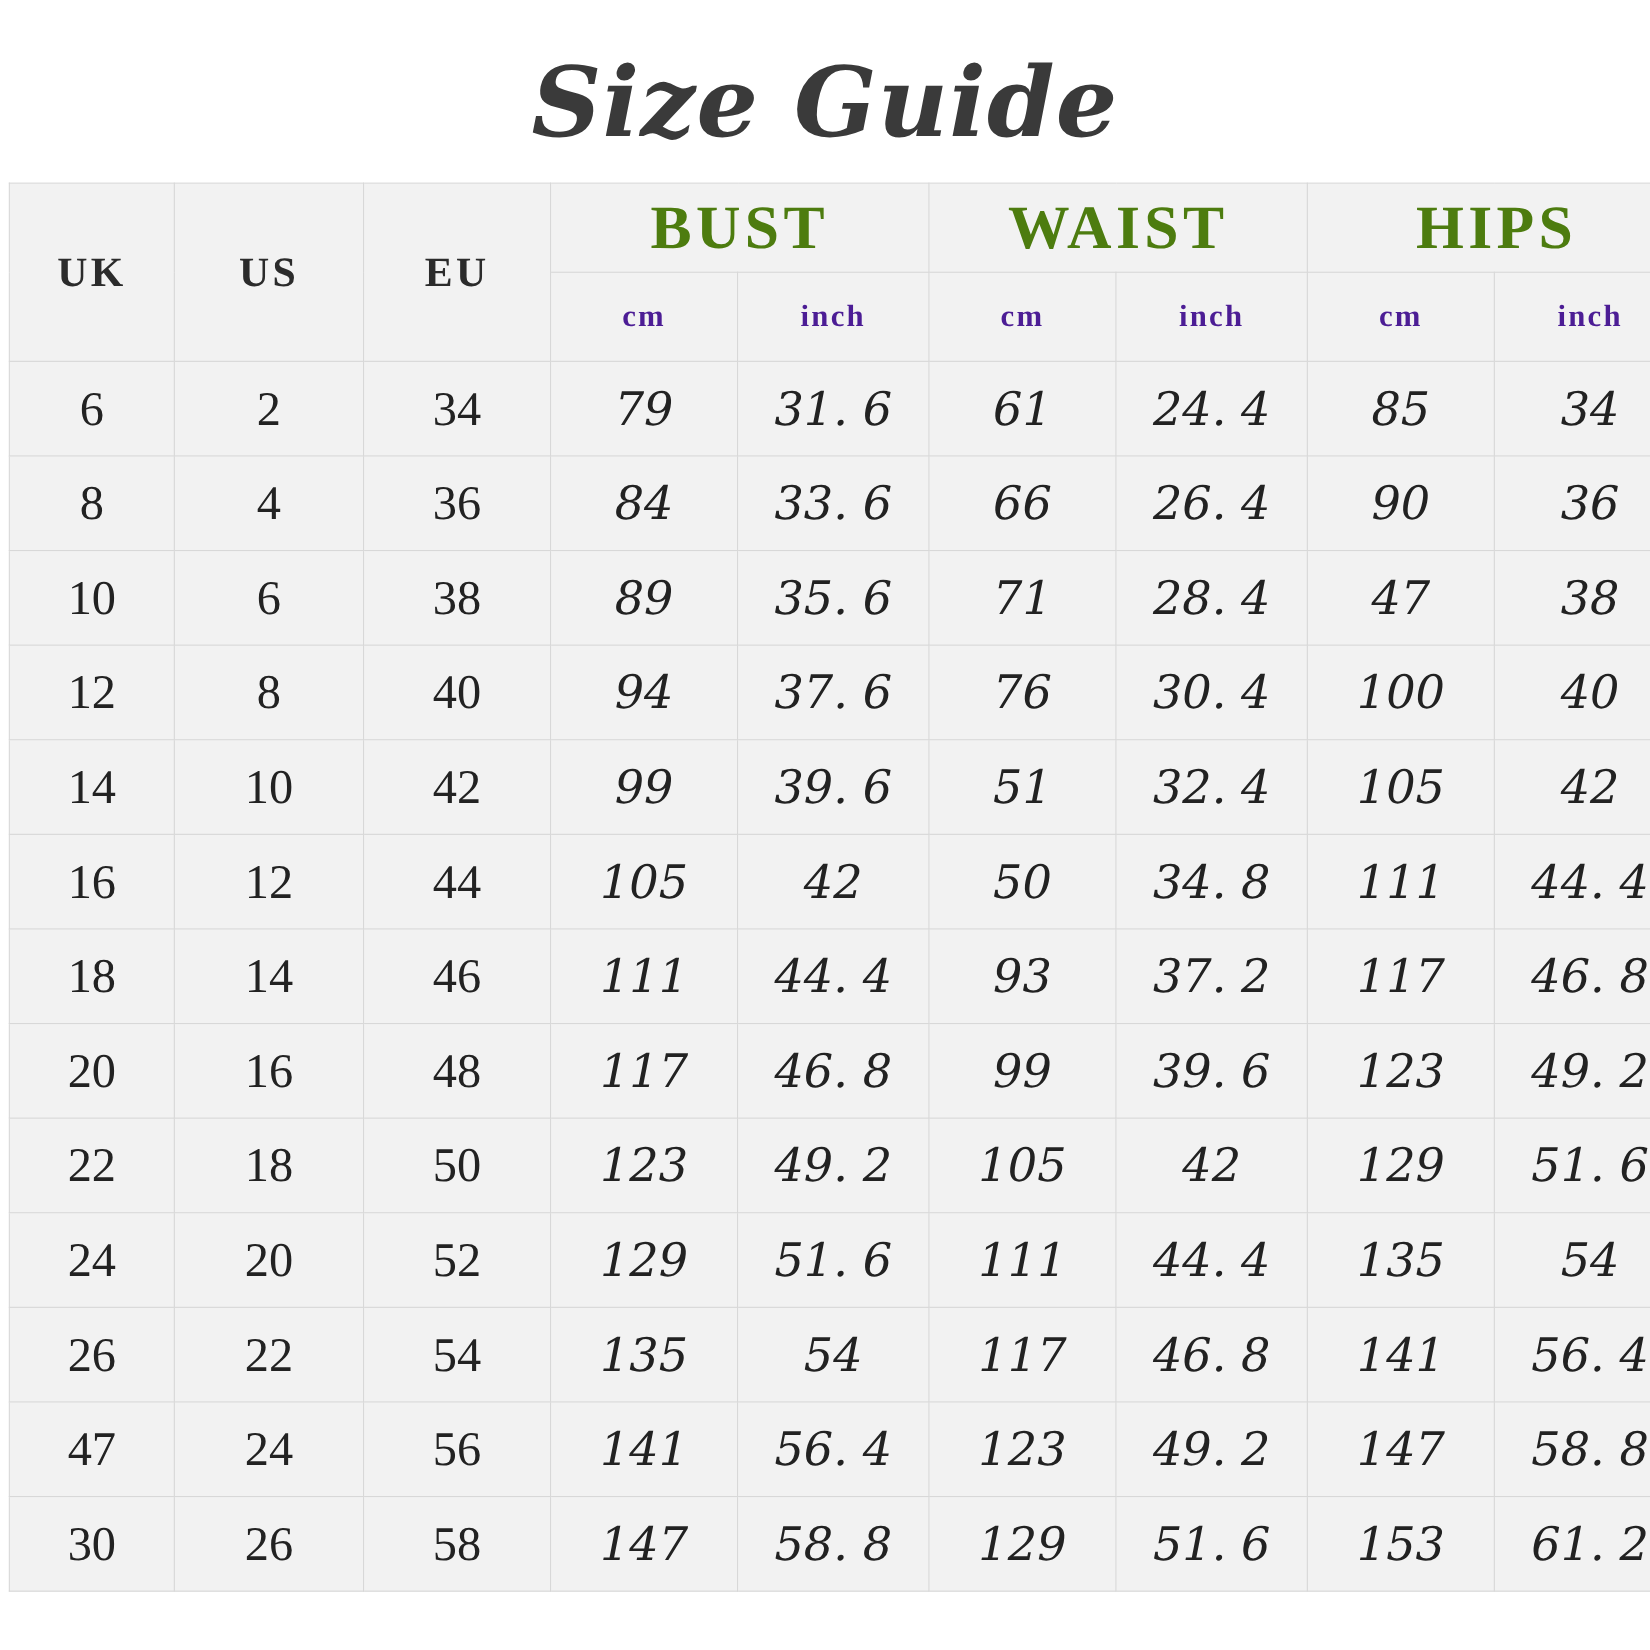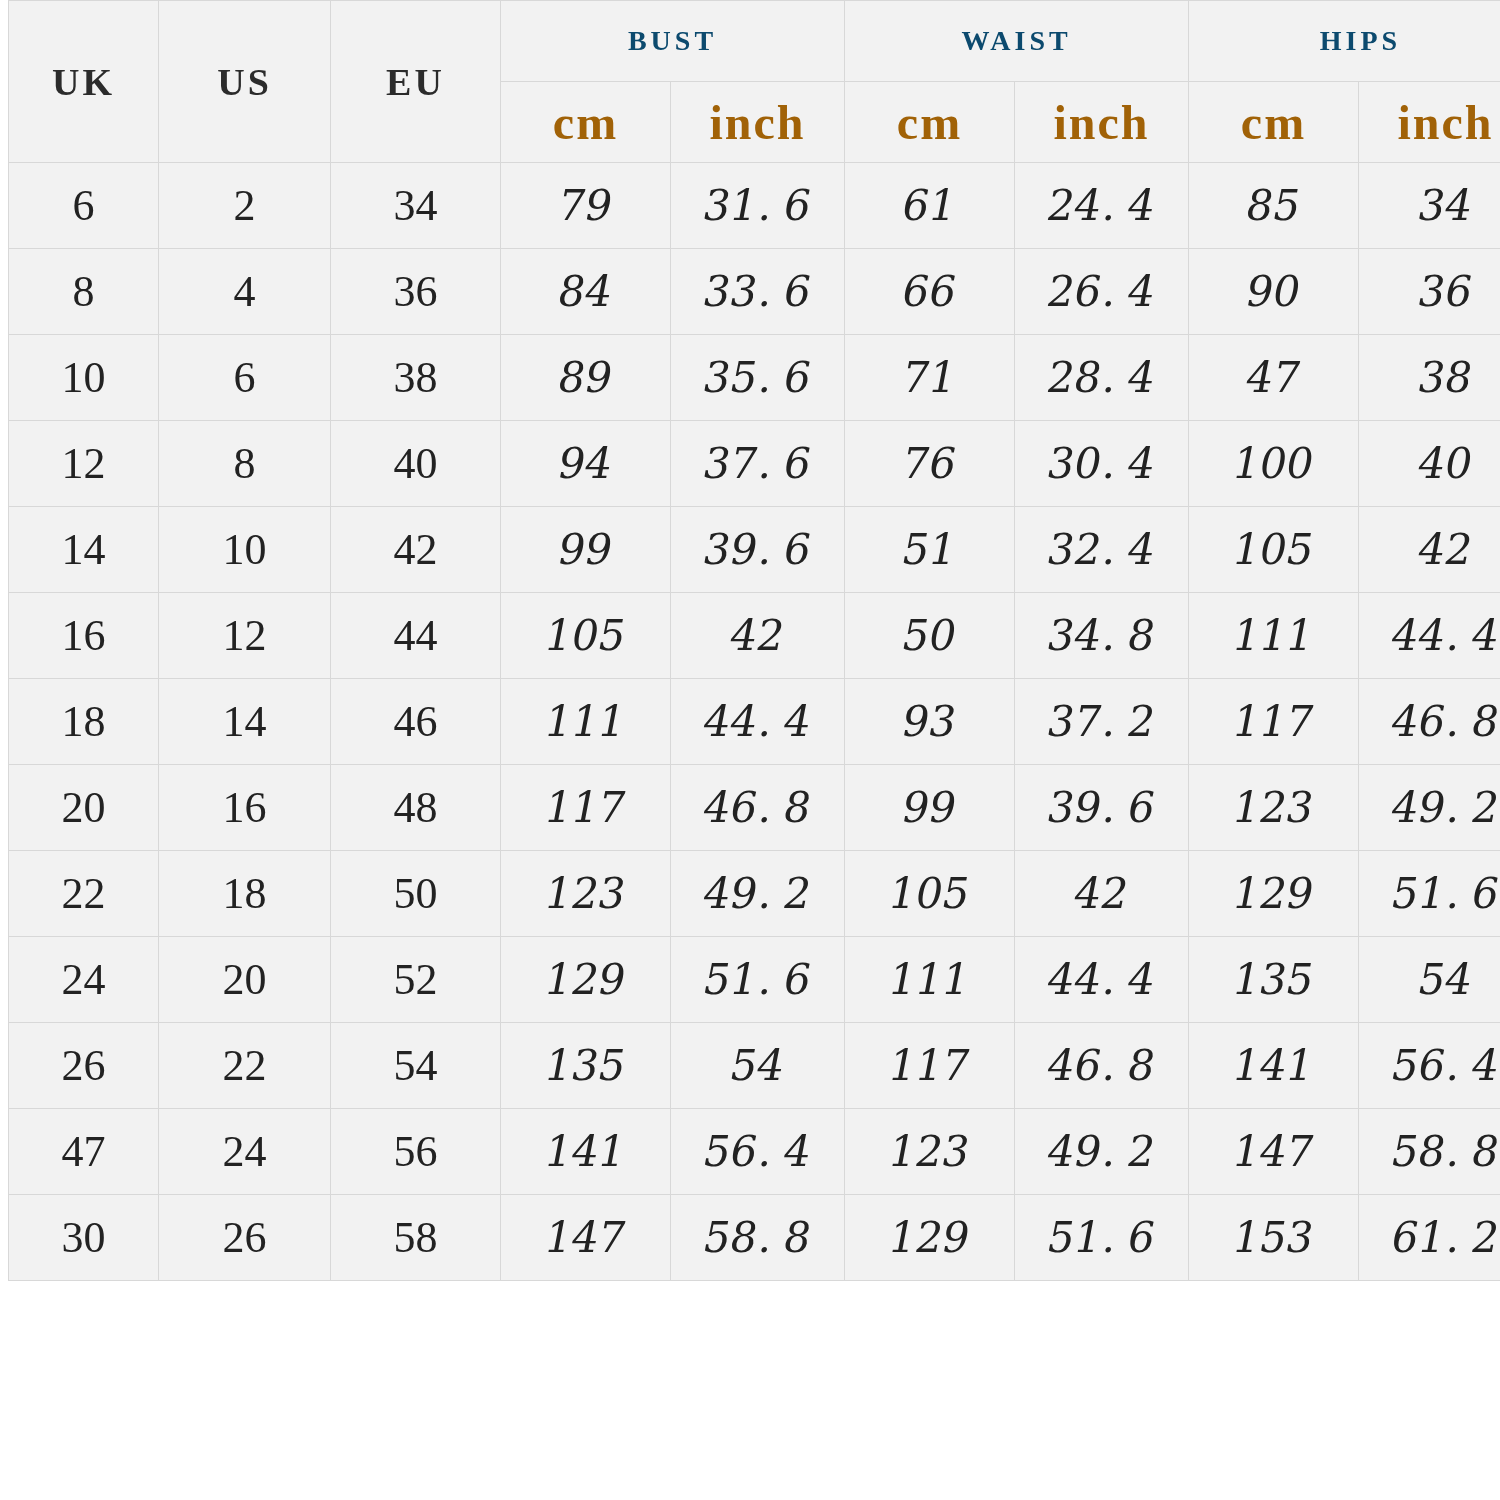--- a/index.html
+++ b/index.html
@@ -51,30 +51,30 @@
   
   .hdr-main {
     font-family: "Liberation Serif", serif;
     font-size: 38px;
     letter-spacing: 3px;
     color: #2b2b2b;
     height: 80px;
   }
   .hdr-group {
     font-family: "Liberation Serif", serif;
+    font-size: 56px;
+    letter-spacing: 4px;
+    color: #4d7c0f;
+    height: 80px;
+  }
+  .hdr-unit {
+    font-family: "Liberation Serif", serif;
     font-size: 28px;
-    letter-spacing: 4px;
-    color: #0c4a6e;
-    height: 80px;
-  }
-  .hdr-unit {
-    font-family: "Liberation Serif", serif;
-    font-size: 48px;
     letter-spacing: 2px;
-    color: #a16207;
+    color: #4c1d95;
     height: 80px;
     margin-left: 30px;
   }
   
   td.size-cell {
     font-family: "Liberation Serif", serif;
     font-size: 44px;
     height: 85px;
     color: #222;
   }
@@ -89,20 +89,21 @@
   col.c-us { width: 172px; }
   col.c-eu { width: 170px; }
   col.c-m  { width: 170px; }
   col.c-i  { width: 174px; }
 </style>
 </head>
 <body>
 
 <div class="page">
 
+  <div class="title">Size Guide</div>
 
   <div class="table-wrap">
     <table class="size-table">
       <colgroup>
         <col class="c-uk">
           <col class="c-us">
           <col class="c-eu">
         <col class="c-m">
           <col class="c-i">
         <col class="c-m">

